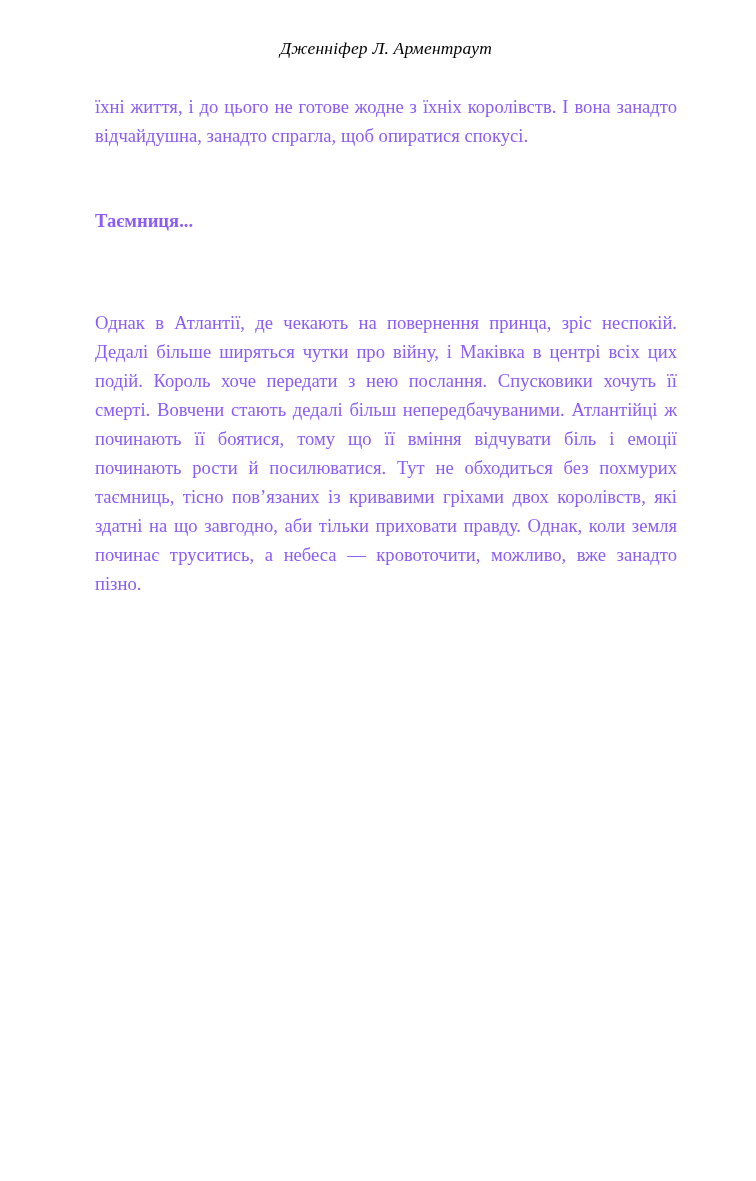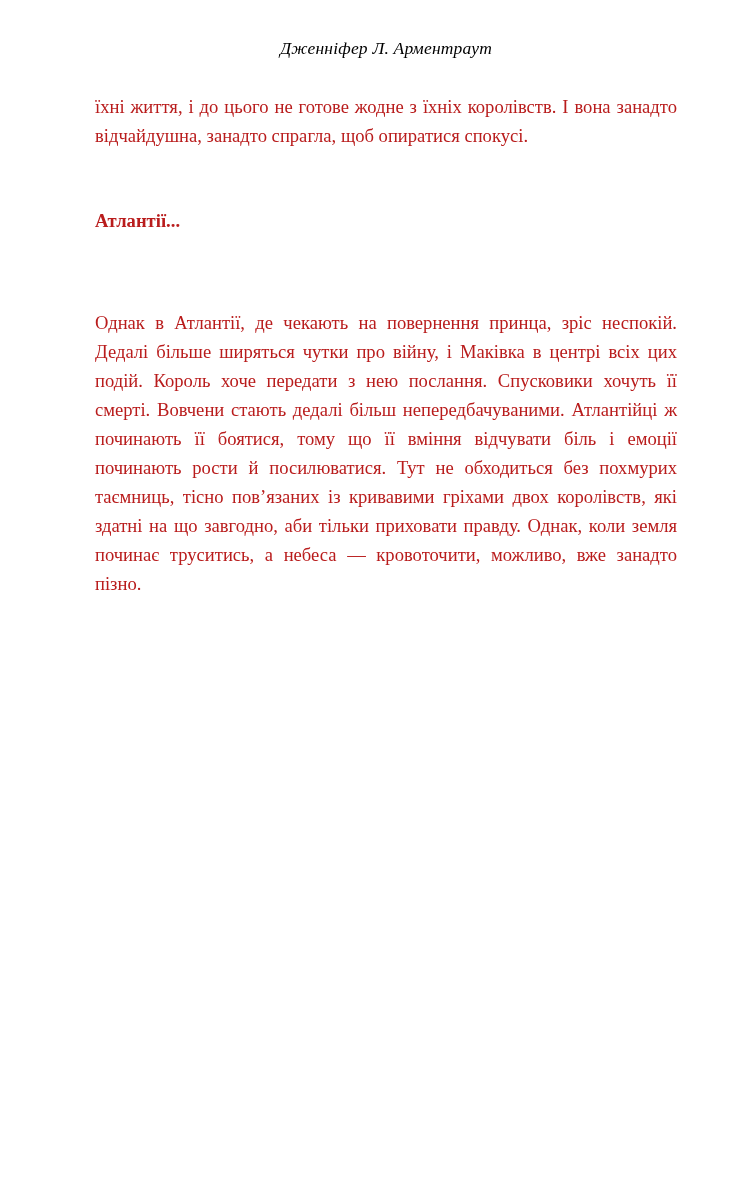--- a/index.html
+++ b/index.html
@@ -32,21 +32,21 @@
     color: #000000;
     white-space: nowrap;
   }
 
   .text-block {
     position: absolute;
     top: 92px;
     left: 87px;
     width: 582px;
     font-family: "Liberation Serif", "DejaVu Serif", serif;
-    color: #b91c1c;
+    color: #8b5cf6;
   }
 
   p.body-para {
     margin: 0;
     font-size: 18.6px;
     line-height: 29px;
     text-align: justify;
     text-justify: inter-word;
     hyphens: manual;
     -webkit-hyphens: manual;
@@ -74,21 +74,21 @@
 <div class="page">
 
   <div class="running-head">Дженніфер Л. Арментраут</div>
 
   <div class="text-block">
 
     <p class="body-para">їхні життя, і до цього не готове жодне з їхніх королівств. І вона занадто відчайдушна, занадто спрагла, щоб опиратися спокусі.</p>
 
     <div class="gap-before-heading"></div>
 
-    <h2 class="section-heading">Атлантії...</h2>
+    <h2 class="section-heading">Таємниця...</h2>
 
     <div class="gap-after-heading"></div>
 
     <p class="body-para last-line-full">Однак в Атлантії, де чекають на повернення принца, зріс неспокій. Дедалі більше ширяться чутки про війну, і Маківка в центрі всіх цих подій. Король хоче передати з нею послання. Спусковики хочуть її смерті. Вовчени стають дедалі більш непередбачуваними. Атлантійці ж починають її боятися, тому що її вміння відчувати біль і емоції починають рости й посилюватися. Тут не обходиться без похмурих таємниць, тісно пов’язаних із кривавими гріхами двох королівств, які здатні на що завгодно, аби тільки приховати правду. Однак, коли земля починає труситись, а небеса — кровоточити, можливо, вже занадто пізно.</p>
 
   </div>
 
 </div>
 
 </body></html>

